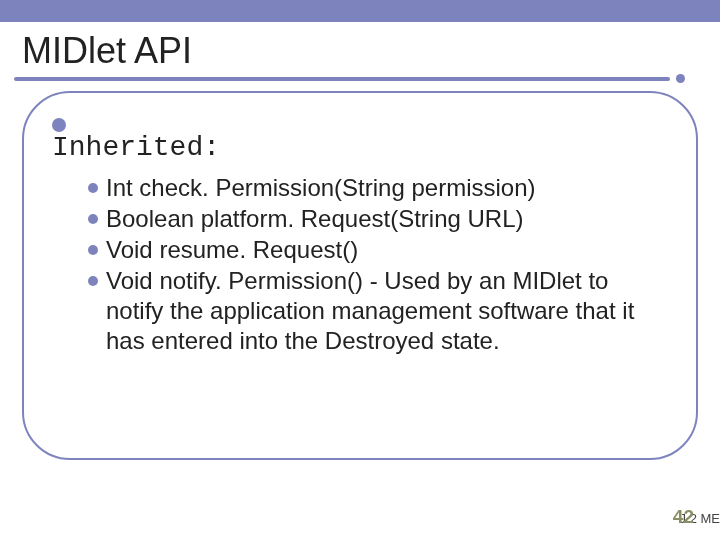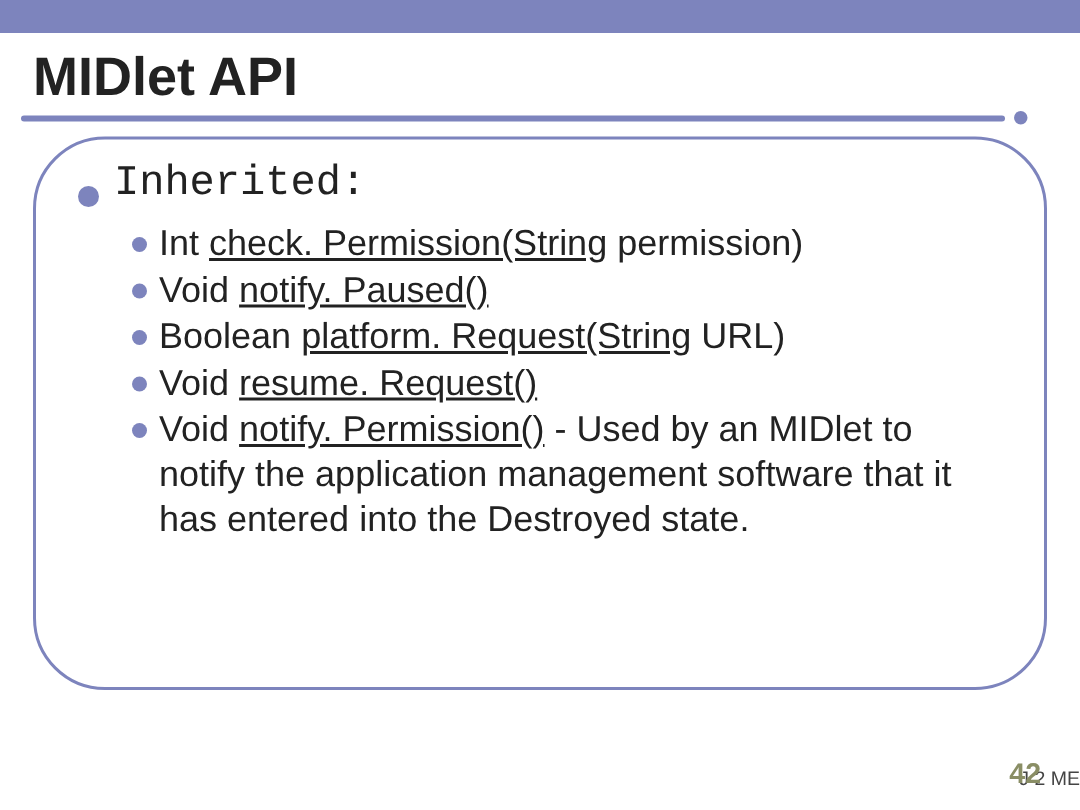--- a/index.html
+++ b/index.html
@@ -19,21 +19,21 @@
   }
   .topband {
     width: 720px;
     height: 22px;
     background: #7d84bd;
   }
   .title {
     font-size: 36px;
     color: #222222;
     padding: 8px 0 2px 22px;
-    font-weight: bold;
+    font-weight: normal;
   }
   .rule-wrap {
     padding-left: 14px;
     display: flex;
     align-items: center;
   }
   .rule-line {
     height: 4px;
     background: #7d84bd;
     border-radius: 2px;
@@ -50,22 +50,23 @@
     position: relative;
     border: 2px solid #7d84bd;
     border-radius: 48px;
     margin: 8px 22px 0 22px;
     padding: 12px 28px 30px 28px;
     height: 369px;
     box-sizing: border-box;
   }
   .lvl1 {
     display: flex;
-    align-items: flex-end;
+    align-items: flex-start;
     margin: 2px 0 10px 0;
+    flex-direction: column;
   }
   .bullet1 {
     width: 14px;
     height: 14px;
     border-radius: 50%;
     background: #7d84bd;
     margin-top: 11px;
     margin-right: 10px;
     flex-shrink: 0;
   }
@@ -90,21 +91,21 @@
     background: #7d84bd;
     margin-top: 10px;
     margin-right: 8px;
     flex-shrink: 0;
   }
   .lvl2-text {
     font-size: 24px;
     color: #222222;
     line-height: 1.25;
   }
-  .lvl2-text .u { text-decoration: underline; }
+  .lvl2-text .u { }
   .lvl2-text .it { }
   .footer {
     position: absolute;
     bottom: 14px;
     left: 0;
     width: 720px;
     text-align: right;
     font-size: 13px;
     color: #444444;
   }
@@ -136,24 +137,20 @@
     </div>
 
     <div class="lvl2-list">
 
       <div class="lvl2">
         <div class="bullet2"></div>
         <div class="lvl2-text"><span>Int </span><span class="u">check. Permission(String</span><span> permission)</span></div>
       </div>
 
 
-      <div class="lvl2">
-        <div class="bullet2"></div>
-        <div class="lvl2-text"><span>Void </span><span class="u">notify. Paused()</span></div>
-      </div>
 
       <div class="lvl2">
         <div class="bullet2"></div>
         <div class="lvl2-text"><span>Boolean </span><span class="u">platform. Request(String</span><span> URL)</span></div>
       </div>
 
       <div class="lvl2">
         <div class="bullet2"></div>
         <div class="lvl2-text"><span>Void </span><span class="u">resume. Request()</span></div>
       </div>

